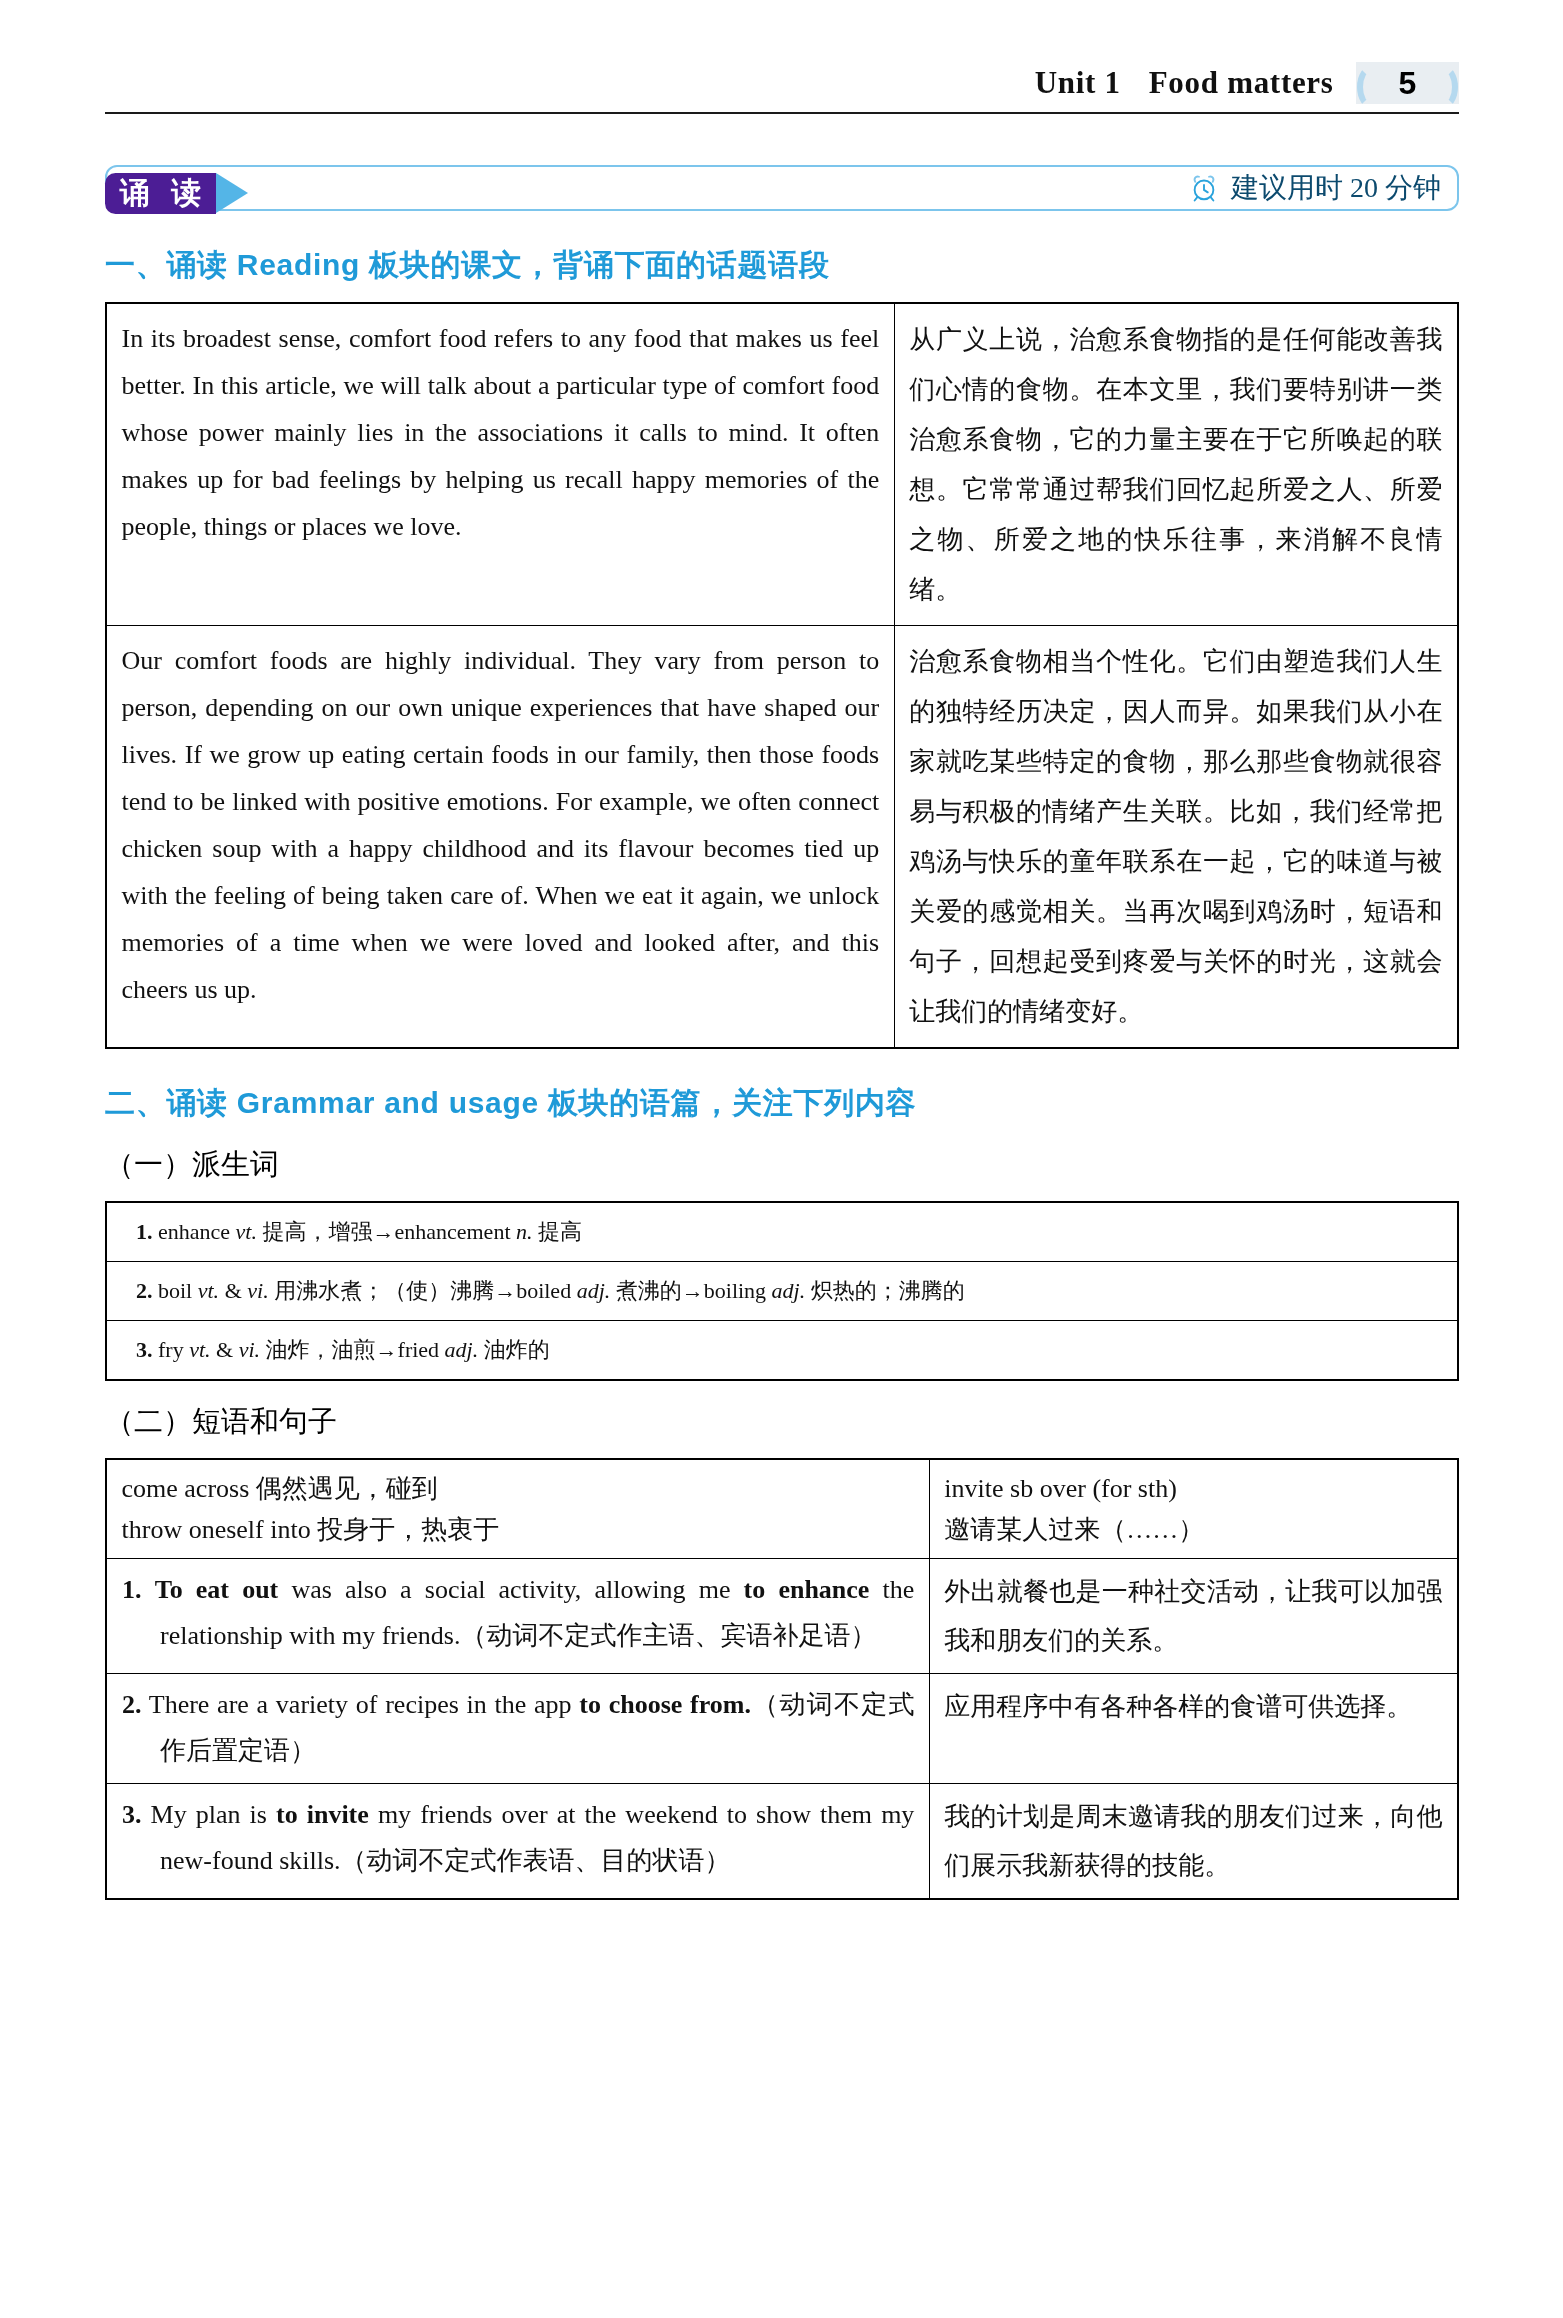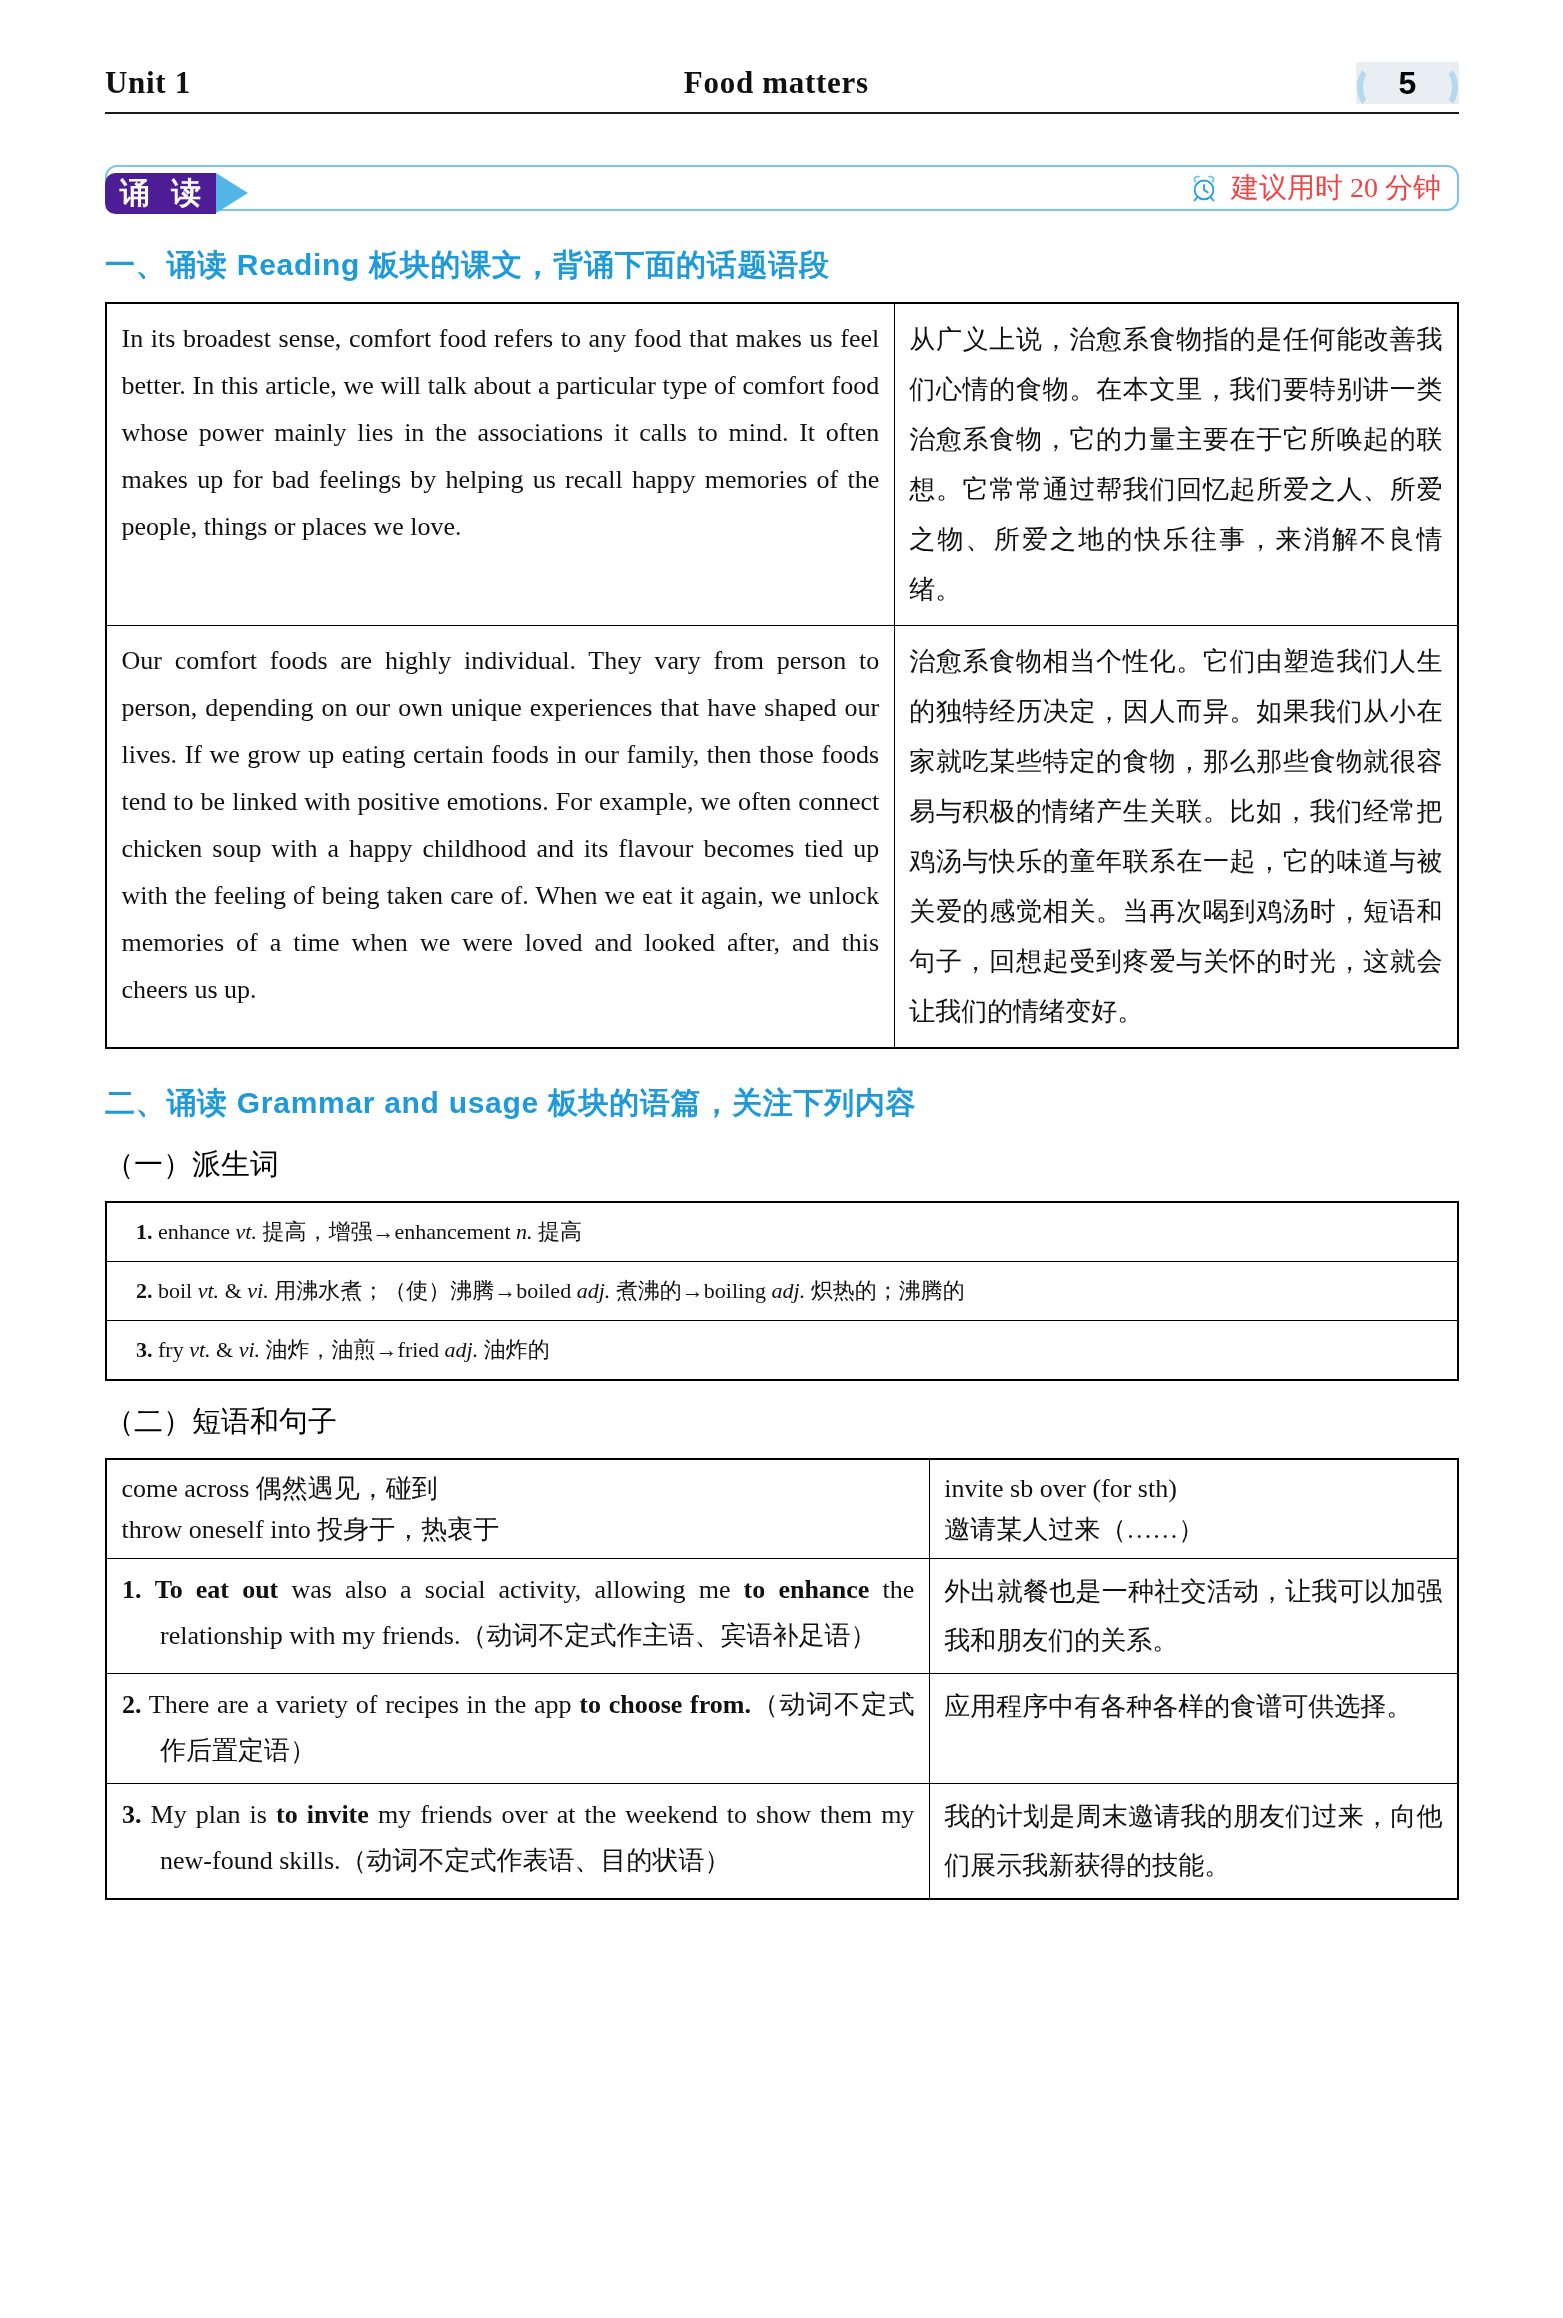--- a/index.html
+++ b/index.html
@@ -4,21 +4,21 @@
 <style>
   html,body{margin:0;padding:0;}
   body{
     width:1564px;height:2319px;background:#ffffff;color:#111;
     font-family:"Liberation Serif","DejaVu Serif",serif;
     position:relative;overflow:hidden;
   }
   .content{width:1354px;margin-left:105px;}
 
   
-  .header{padding-top:62px;display:flex;justify-content:space-between;align-items:center;}
+  .header{padding-top:62px;display:flex;justify-content:flex-end;align-items:center;}
   .hdr-text{font-family:"Liberation Serif","DejaVu Serif",serif;font-weight:bold;font-size:31px;letter-spacing:0.7px;}
   .hdr-unit{margin-right:28px;}
   .badge{margin-left:22.4px;width:103px;height:42px;background:#e9eef2;position:relative;
          display:flex;align-items:center;justify-content:center;}
   .pnum{font-family:"Liberation Sans","DejaVu Sans",sans-serif;font-weight:bold;font-size:32px;color:#000;}
   .brk{position:absolute;top:3.3px;width:17px;height:32px;border:6px solid transparent;border-radius:50%;}
   .brk.l{left:1.3px;border-left-color:#b5d9ef;}
   .brk.r{right:1.3px;border-right-color:#b5d9ef;}
   .hdr-rule{height:2px;background:#1a1a1a;margin-top:8px;}
 
@@ -28,21 +28,21 @@
 
   
   .banner{position:relative;margin-top:51px;height:42px;border:2px solid #7cc5ec;border-radius:12px;background:#fff;}
   .tab{position:absolute;left:-2px;top:6px;height:41px;width:111px;background:#4c1d95;
        border-radius:10.5px 0 0 10.5px;display:flex;align-items:center;justify-content:center;}
   .tab-label{color:#fff;font-family:"Liberation Sans","DejaVu Sans",sans-serif;font-weight:700;
              font-size:30px;letter-spacing:6.6px;padding-left:6.6px;}
   .tab-arrow{position:absolute;left:109px;top:6px;width:0;height:0;
        border-top:20.4px solid transparent;border-bottom:20.4px solid transparent;border-left:32px solid #54b5e7;}
   .time{position:absolute;right:16px;top:50%;transform:translateY(-50%);
-        display:flex;align-items:center;gap:12px;color:#ef4444;font-size:28px;}
+        display:flex;align-items:center;gap:12px;color:#0c4a6e;font-size:28px;}
 
   
   .blue-h{color:#1f9ad8;font-family:"Liberation Sans","DejaVu Sans",sans-serif;font-weight:700;
           font-size:30px;margin:34px 0 0;letter-spacing:0.7px;}
   .sub-h{font-size:29px;margin-top:21px;color:#000;}
 
   
   table.tbl{width:100%;border-collapse:collapse;margin-top:16px;border:2.6px solid #000;
             font-size:26px;table-layout:fixed;}
   table.tbl td{border:1.3px solid #000;vertical-align:top;word-wrap:break-word;}

